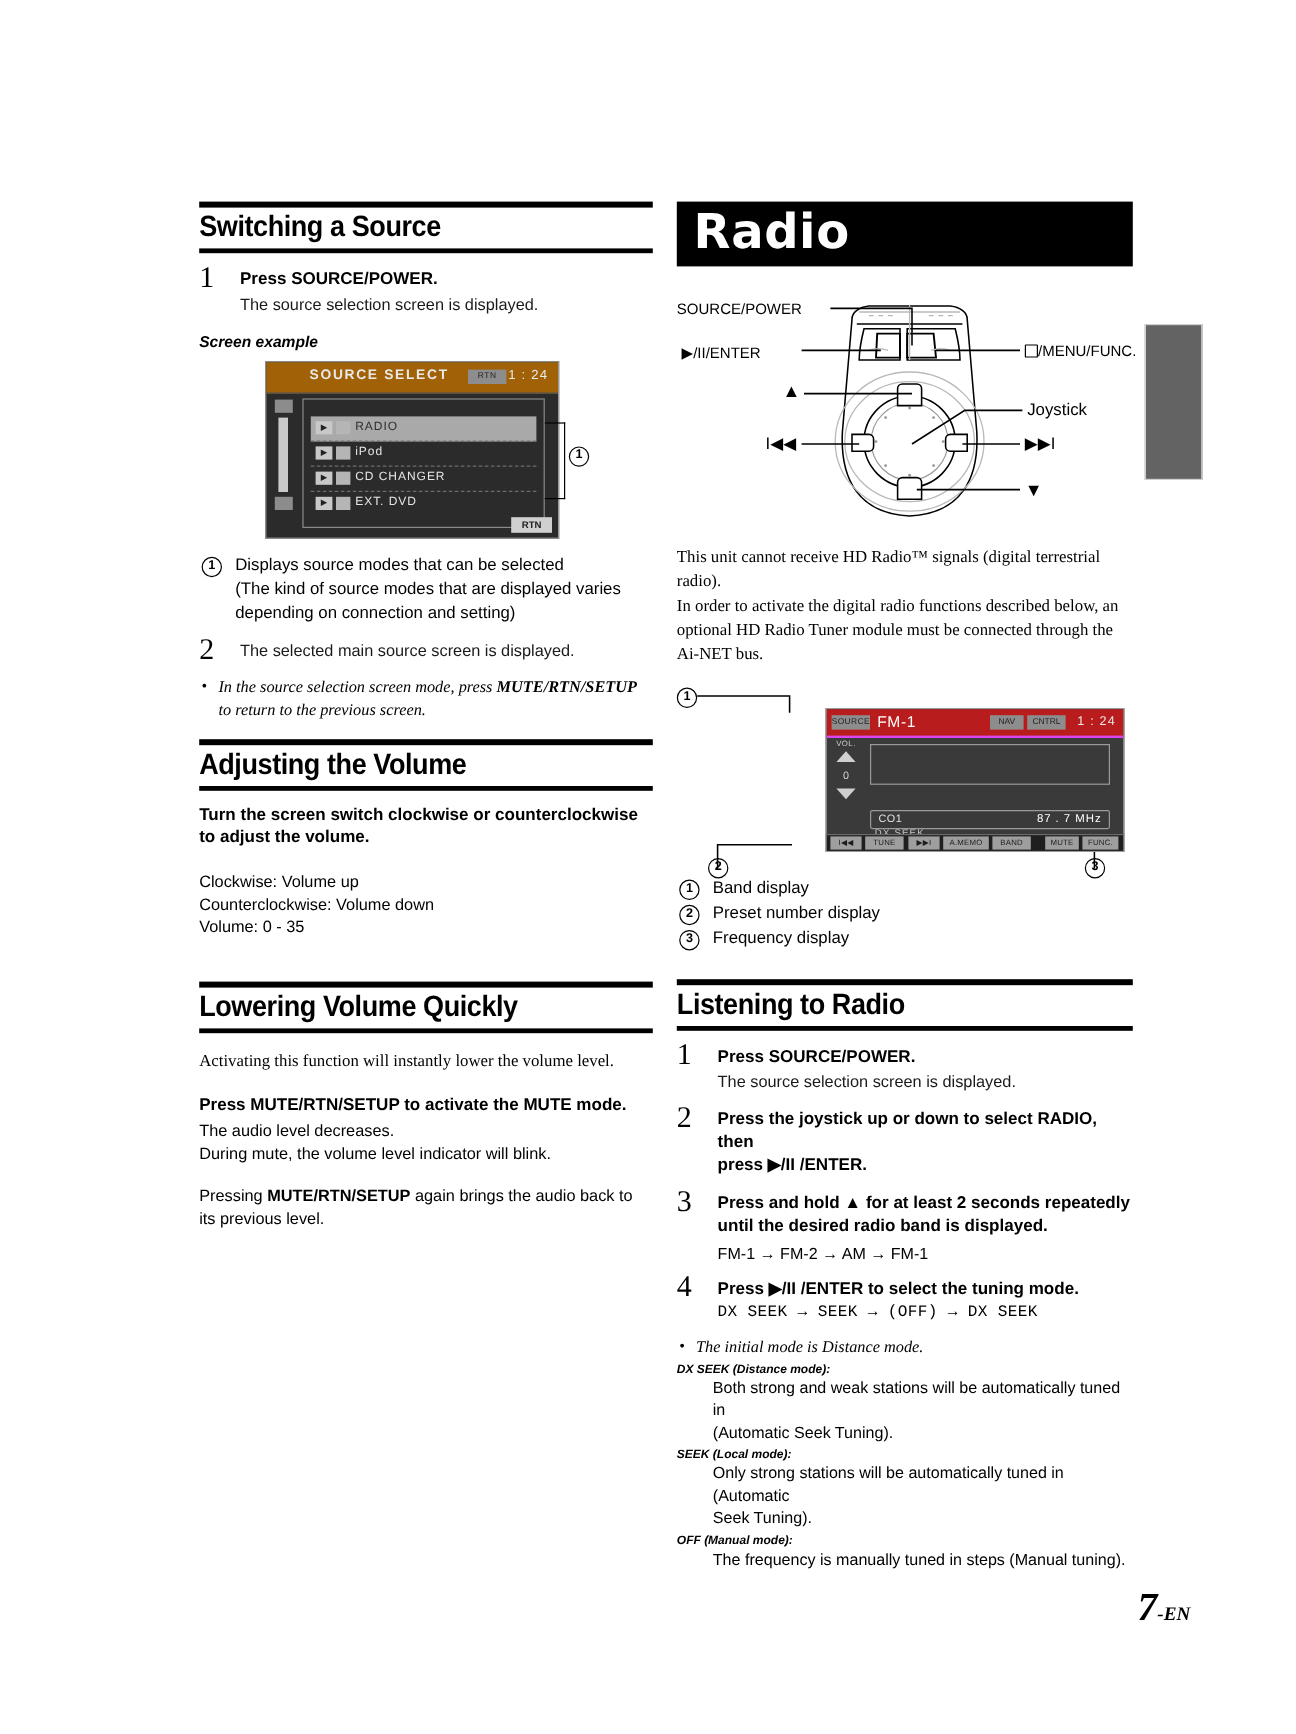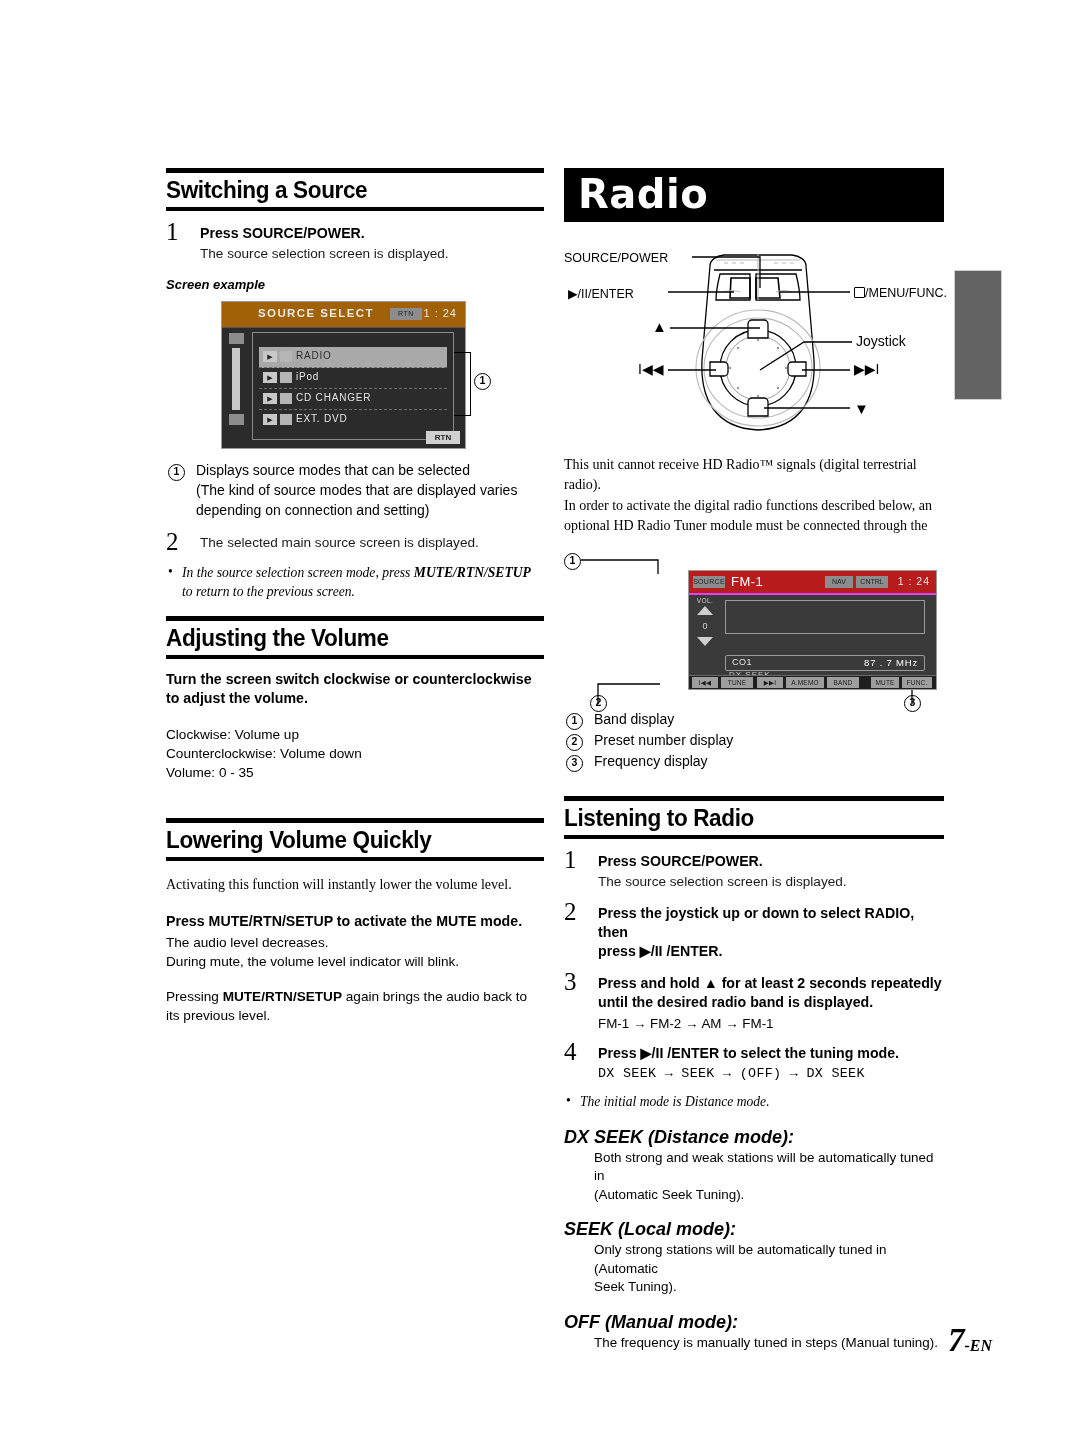--- a/index.html
+++ b/index.html
@@ -50,21 +50,21 @@
   }
   .step .t{font-size:14.2px;font-weight:bold;line-height:1.33;}
   .step .sub{font-size:13.6px;font-weight:normal;line-height:1.35;margin-top:2px;color:#1a1a1a;}
 
   .body-t{font-size:13.6px;line-height:1.38;margin-top:9px;}
   .body-b{font-size:14.2px;font-weight:bold;line-height:1.35;margin-top:11px;}
   .serif{font-family:"Liberation Serif", serif;font-size:14px;line-height:1.45;}
   .note{position:relative;padding-left:16px;margin-top:11px;
         font-family:"Liberation Serif", serif;font-style:italic;font-size:13.6px;line-height:1.42;}
   .note:before{content:"•";position:absolute;left:2px;top:-1px;font-style:normal;}
-  .label-it{font-family:"Liberation Sans",sans-serif;font-style:italic;font-weight:bold;font-size:18px;margin-top:15px;}
+  .label-it{font-family:"Liberation Sans",sans-serif;font-style:italic;font-weight:bold;font-size:10px;margin-top:4px;}
   .indent{margin-left:30px;font-size:13.4px;line-height:1.38;margin-top:1px;}
   .screen-example{font-style:italic;font-weight:bold;font-size:13px;margin-top:14px;}
 
   .callout-list{margin-top:12px;}
   .callout-row{position:relative;padding-left:30px;font-size:14px;line-height:1.42;margin-bottom:1px;}
   .callout-row .cnum{position:absolute;left:2px;top:1px;}
   .cbadge{display:inline-block;width:15px;height:15px;line-height:13px;border:1.3px solid #000;
           border-radius:50%;text-align:center;font-size:10.5px;font-weight:bold;
           font-family:"Liberation Sans",sans-serif;vertical-align:middle;}
 
@@ -322,20 +322,21 @@
       <div class="rl" style="left:292px;top:103px;font-size:14px;">Joystick</div>
       <div class="rl" style="left:74px;top:131px;font-size:14px;">I◀◀</div>
       <div class="rl" style="left:290px;top:131px;font-size:14px;">▶▶I</div>
       <div class="rl" style="left:290px;top:170px;font-size:15px;">▼</div>
     </div>
 
     <div class="serif" style="margin-top:10px">
       <div>This unit cannot receive HD Radio™ signals (digital terrestrial radio).</div>
       <div>In order to activate the digital radio functions described below, an</div>
       <div>optional HD Radio Tuner module must be connected through the</div>
+      <div>Ai-NET bus.</div>
     </div>
 
     <div style="position:relative;margin-top:16px;height:160px">
       <div style="position:absolute;left:0px;top:0px">
         <span class="cbadge">1</span>
       </div>
       <svg style="position:absolute;left:0;top:0" width="380" height="160">
         <g stroke="#000" stroke-width="1.3" fill="none">
           <path d="M17 8 L94 8 L94 22"></path>
           <path d="M34 152 L34 132 L96 132"></path>

